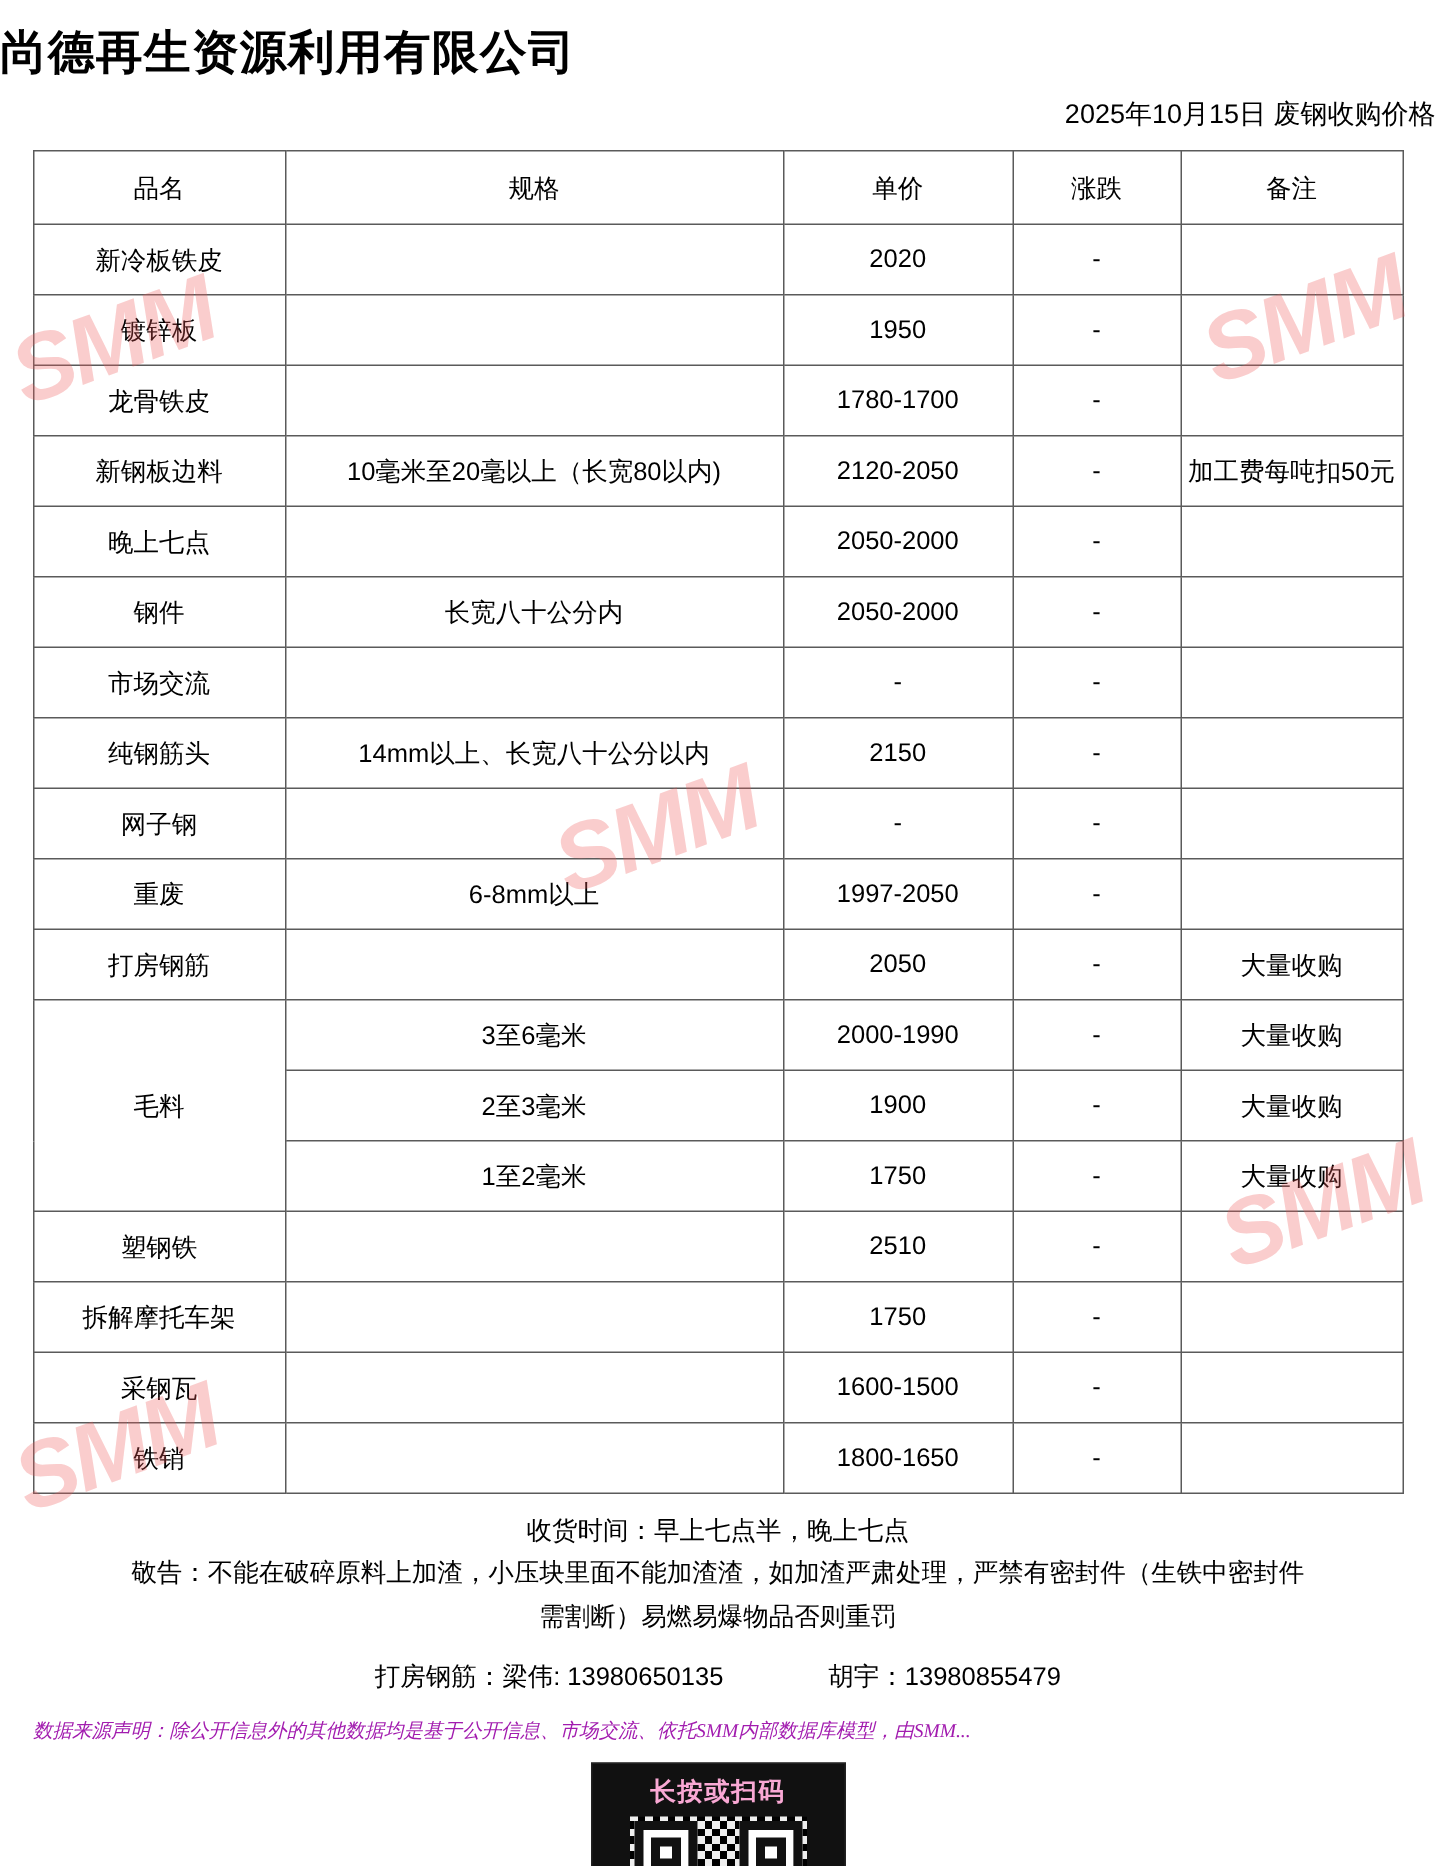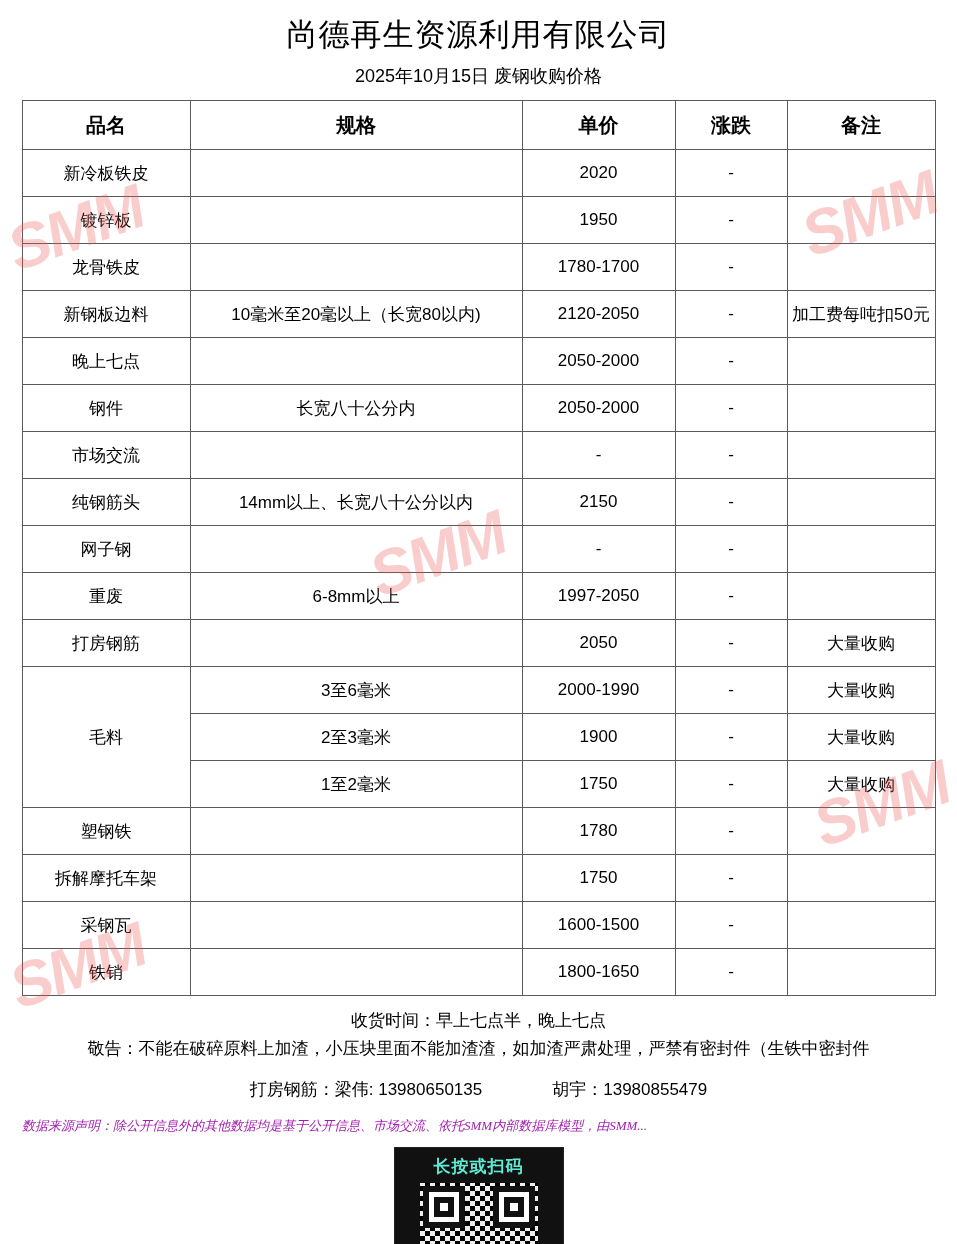--- a/index.html
+++ b/index.html
@@ -16,50 +16,49 @@
     overflow: hidden;
   }
   .page {
     position: relative;
     width: 957px;
     min-height: 1244px;
     padding: 0;
     box-sizing: border-box;
   }
   .title {
-    text-align: center;
     font-size: 31px;
-    font-weight: normal;
+    font-weight: bold;
     letter-spacing: 1px;
     padding-top: 14px;
     padding-bottom: 8px;
   }
   .subtitle {
-    text-align: center;
+    text-align: right;
     font-size: 18px;
     padding-bottom: 12px;
   }
   table.price {
     border-collapse: collapse;
     width: 913px;
     margin: 0 auto;
     table-layout: fixed;
   }
   table.price th, table.price td {
     border: 1px solid #5a5a5a;
     text-align: center;
     vertical-align: middle;
     font-size: 17px;
     height: 42px;
     padding: 2px 4px;
     background: transparent;
   }
   table.price th {
-    font-weight: bold;
-    font-size: 20px;
+    font-weight: normal;
+    font-size: 17px;
     height: 44px;
   }
   .col-name   { width: 168px; }
   .col-spec   { width: 332px; }
   .col-price  { width: 153px; }
   .col-change { width: 112px; }
   .col-note   { width: 148px; }
 
   .notes {
     width: 913px;
@@ -99,21 +98,21 @@
     justify-content: center;
   }
   .qr-card {
     width: 168px;
     background: #111;
     border: 1px solid #222;
     padding: 0 0 4px 0;
     text-align: center;
   }
   .qr-head {
-    color: #5eead4;
+    color: #f9a8d4;
     font-size: 17px;
     font-weight: bold;
     padding: 7px 0 5px 0;
     letter-spacing: 1px;
   }
   .qr-code {
     width: 118px;
     height: 118px;
     margin: 0 auto;
     background:
@@ -274,21 +273,21 @@
         </tr>
         <tr>
           <td>1至2毫米</td>
           <td>1750</td>
           <td>-</td>
           <td>大量收购</td>
         </tr>
         <tr>
           <td>塑钢铁</td>
           <td></td>
-          <td>1780</td>
+          <td>2510</td>
           <td>-</td>
           <td></td>
         </tr>
         <tr>
           <td>拆解摩托车架</td>
           <td></td>
           <td>1750</td>
           <td>-</td>
           <td></td>
         </tr>
@@ -305,20 +304,21 @@
           <td>1800-1650</td>
           <td>-</td>
           <td></td>
         </tr>
       </tbody>
   </table>
 
   <div class="notes">
     <div class="row">收货时间：早上七点半，晚上七点</div>
     <div class="row">敬告：不能在破碎原料上加渣，小压块里面不能加渣渣，如加渣严肃处理，严禁有密封件（生铁中密封件</div>
+    <div class="row">需割断）易燃易爆物品否则重罚</div>
     <div class="contact">
       <span>打房钢筋：</span><span>梁伟: 13980650135</span><span class="gap"></span><span>胡宇：13980855479</span>
     </div>
   </div>
 
   <div class="disclaimer">数据来源声明：除公开信息外的其他数据均是基于公开信息、市场交流、依托SMM内部数据库模型，由SMM...</div>
 
   <div class="qr-wrap">
     <div class="qr-card">
       <div class="qr-head">长按或扫码</div>

